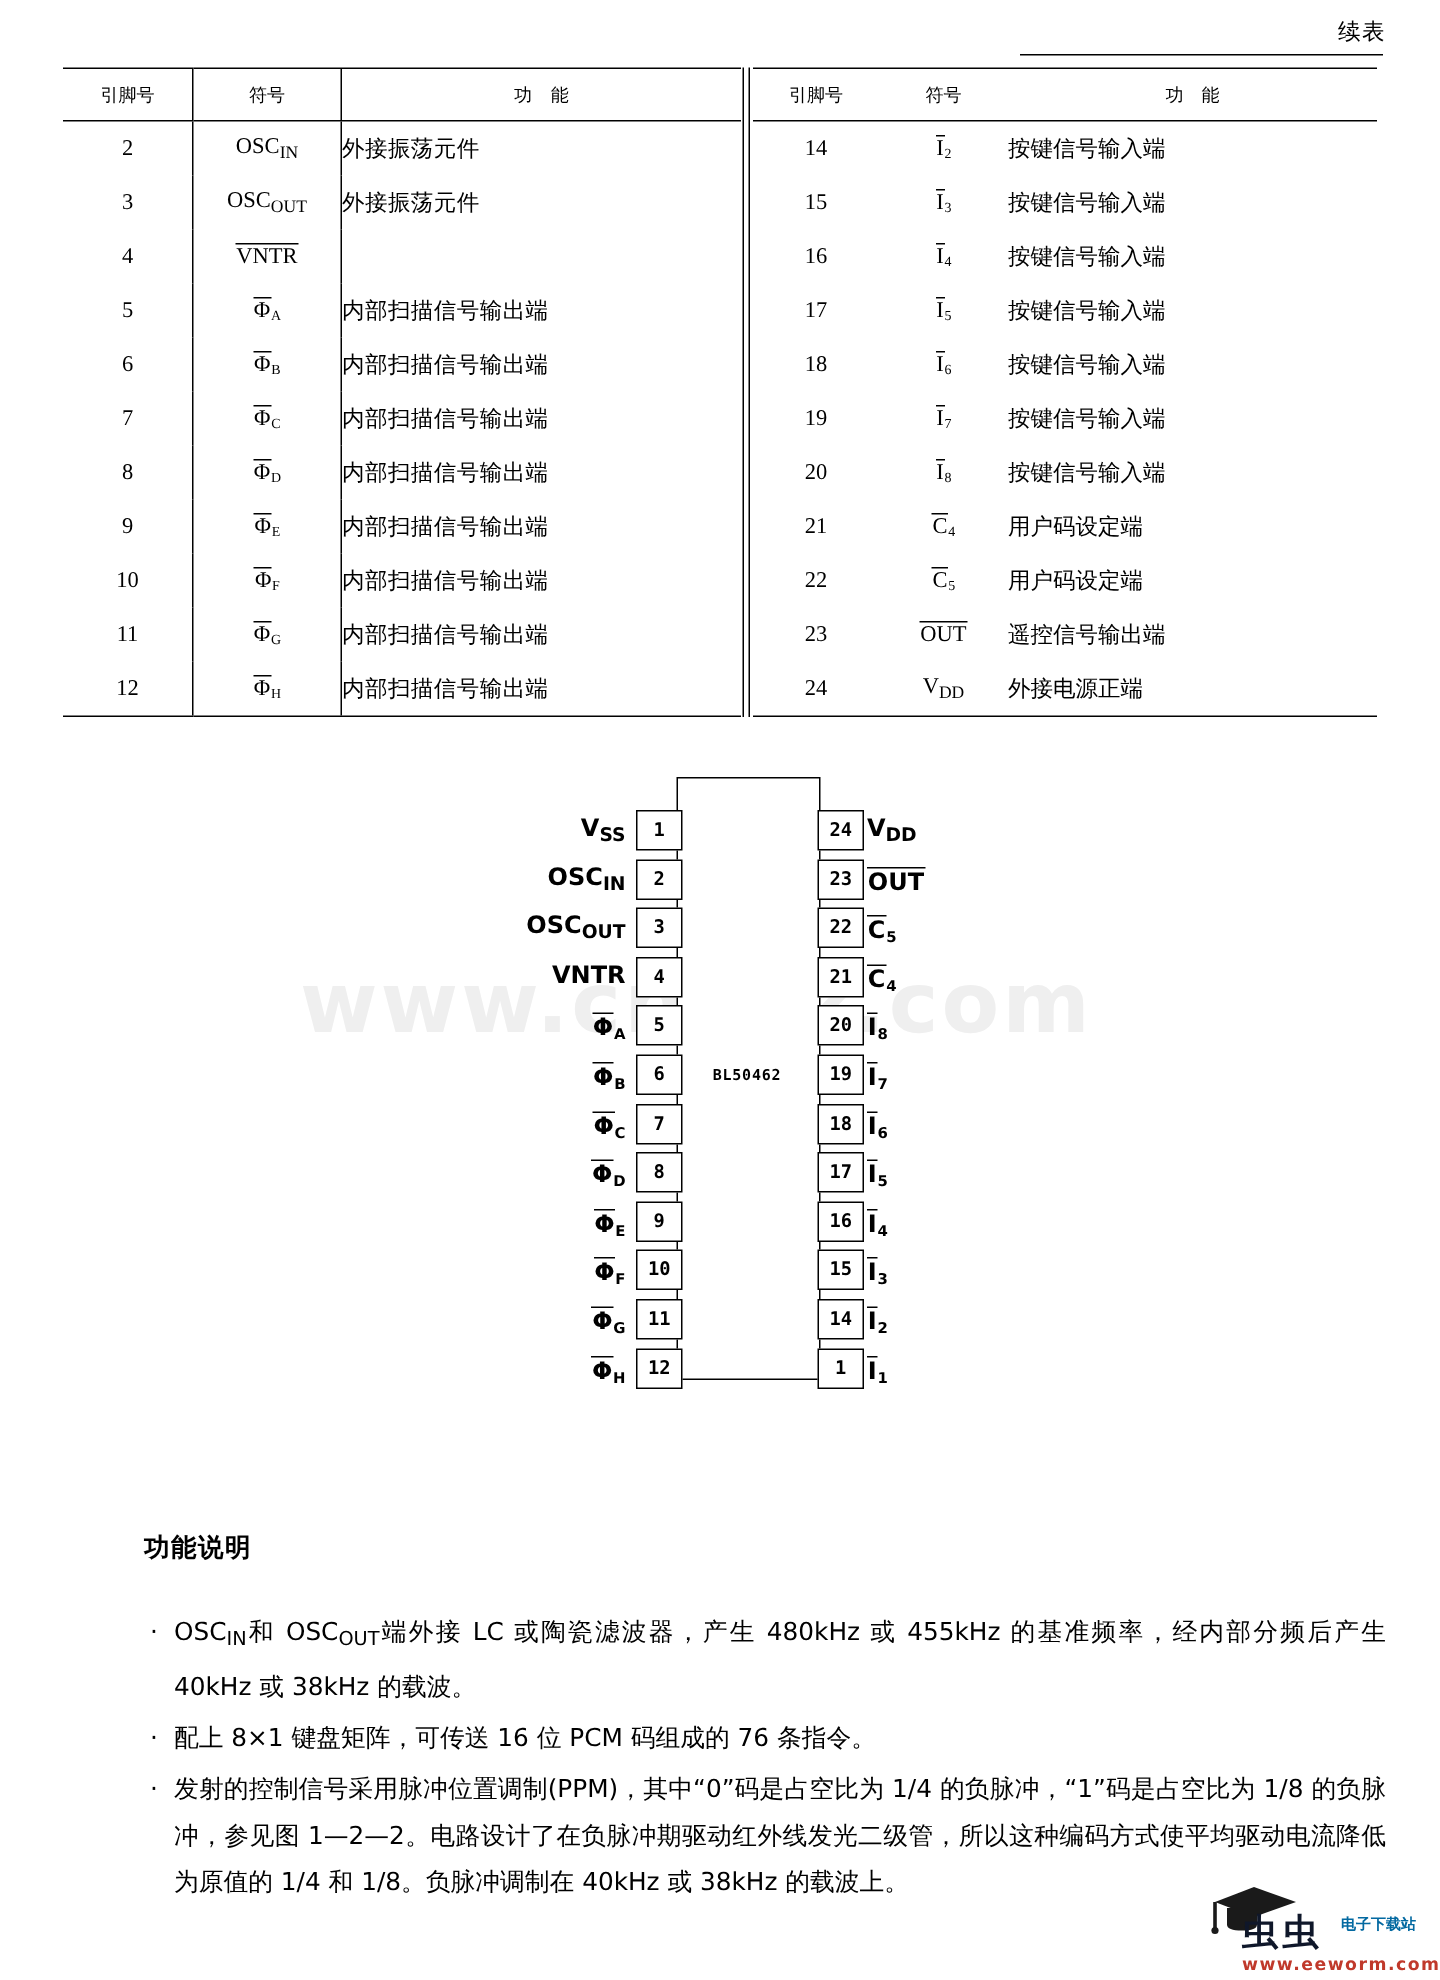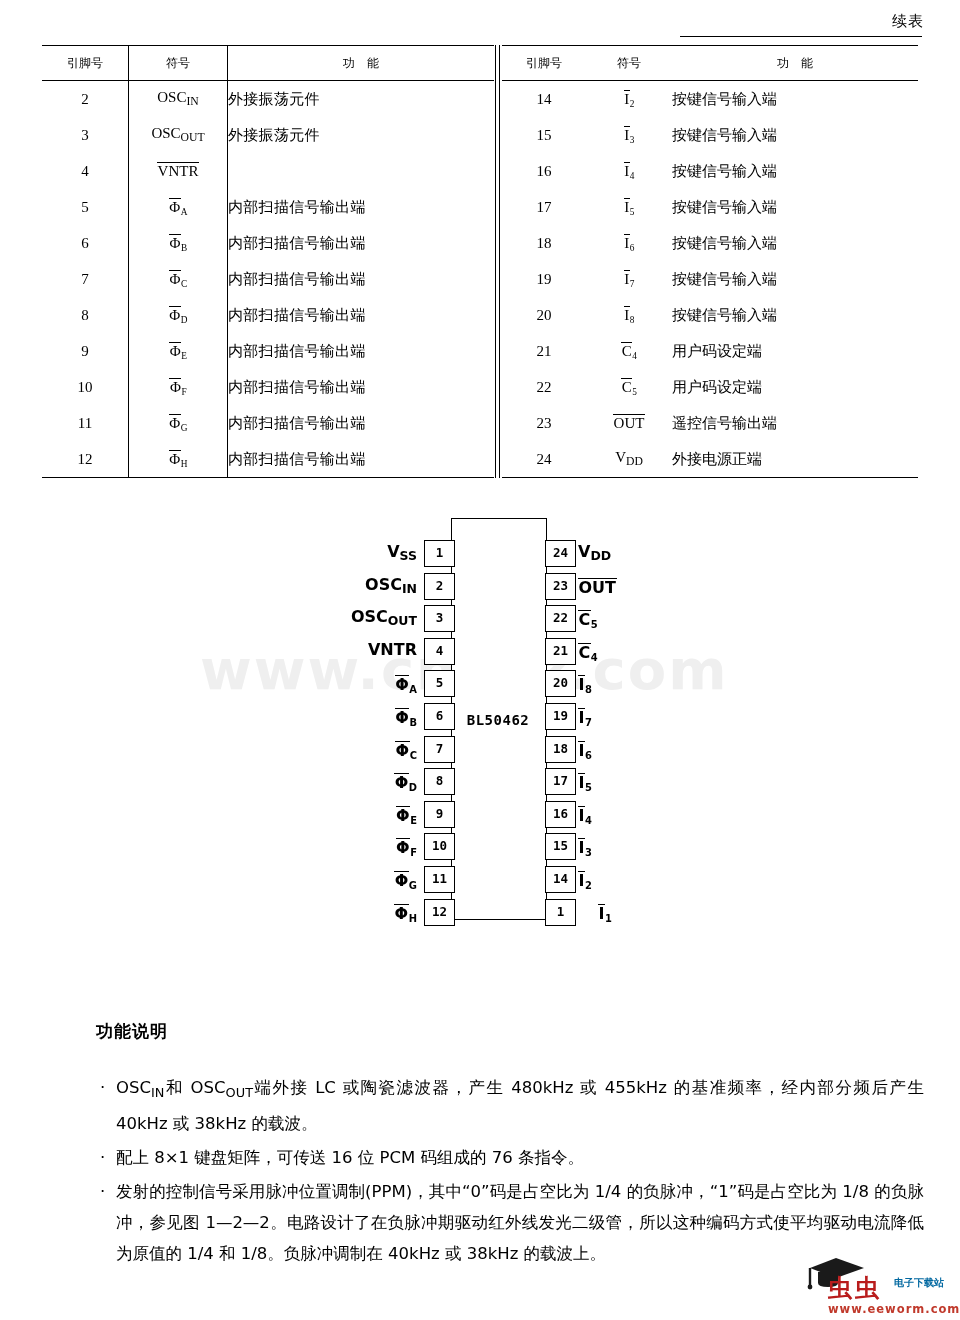--- a/index.html
+++ b/index.html
@@ -80,21 +80,21 @@
   
   .diagram{
     position:absolute;left:0;top:512px;width:960px;height:410px;
   }
   .ic-body{
     position:absolute;left:451px;top:6px;width:94px;height:400px;
     border:1.9px solid #000;background:#fff;z-index:2;
   }
   .ic-name{
     position:absolute;left:451px;top:200px;width:94px;
-    text-align:center;font-size:14px;letter-spacing:.5px;z-index:3;
+    text-align:center;font-size:10px;letter-spacing:.5px;z-index:3;
     font-family:"DejaVu Sans Mono","Liberation Mono",monospace;font-weight:bold;
   }
   .pinbox{
     position:absolute;width:29px;height:25px;
     border:1.7px solid #000;background:#fff;
     font-size:12.5px;line-height:23px;text-align:center;z-index:3;
     font-family:"DejaVu Sans Mono","Liberation Mono",monospace;font-weight:bold;
   }
   .pinbox.left{left:424px;}
   .pinbox.right{left:545px;}
@@ -135,21 +135,21 @@
   }
   .bullet{margin-bottom:3px;position:relative;padding-left:16px;text-indent:0;}
   .bullet .dot{position:absolute;left:0;top:0;}
   .bullet p{margin:0;text-align:justify;}
 
   
   .logo{
     position:absolute;left:806px;top:1262px;width:150px;height:58px;z-index:6;
   }
   .logo .bugs{
-    position:absolute;left:22px;top:10px;font-size:24px;color:#b91c1c;
+    position:absolute;left:22px;top:10px;font-size:24px;color:#0f172a;
     font-family:"DejaVu Sans","Liberation Sans",sans-serif;font-weight:bold;
     letter-spacing:3px;
   }
   .logo .cn{
     position:absolute;left:88px;top:14px;font-size:10px;color:#0369a1;
     font-family:"DejaVu Sans","Liberation Sans",sans-serif;font-weight:bold;
     letter-spacing:0;
   }
   .logo .url{
     position:absolute;left:22px;top:40px;font-size:11.5px;color:#c0392b;
@@ -354,21 +354,21 @@
         <div class="pinlab right" style="top: 228.6px;"><span class="ovl">I</span><sub>6</sub></div>
         <div class="pinbox right" style="top: 256.2px;">17</div>
         <div class="pinlab right" style="top: 261.2px;"><span class="ovl">I</span><sub>5</sub></div>
         <div class="pinbox right" style="top: 288.8px;">16</div>
         <div class="pinlab right" style="top: 293.8px;"><span class="ovl">I</span><sub>4</sub></div>
         <div class="pinbox right" style="top: 321.4px;">15</div>
         <div class="pinlab right" style="top: 326.4px;"><span class="ovl">I</span><sub>3</sub></div>
         <div class="pinbox right" style="top: 354px;">14</div>
         <div class="pinlab right" style="top: 359px;"><span class="ovl">I</span><sub>2</sub></div>
         <div class="pinbox right" style="top: 386.6px;">1</div>
-        <div class="pinlab right" style="top: 391.6px; margin-left: 20px;"><span class="ovl">I</span><sub>1</sub></div>
+        <div class="pinlab right" style="top: 391.6px;"><span class="ovl">I</span><sub>1</sub></div>
       </div>
   </div>
 
 
   <div class="sec-title">功能说明</div>
 
   <div class="bullets" id="bullets">
       <div class="bullet">
         <span class="dot">·</span>
         <p>OSC<sub class="sc">IN</sub>和 OSC<sub class="sc">OUT</sub>端外接 LC 或陶瓷滤波器，产生 480kHz 或 455kHz 的基准频率，经内部分频后产生 40kHz 或 38kHz 的载波。</p>

